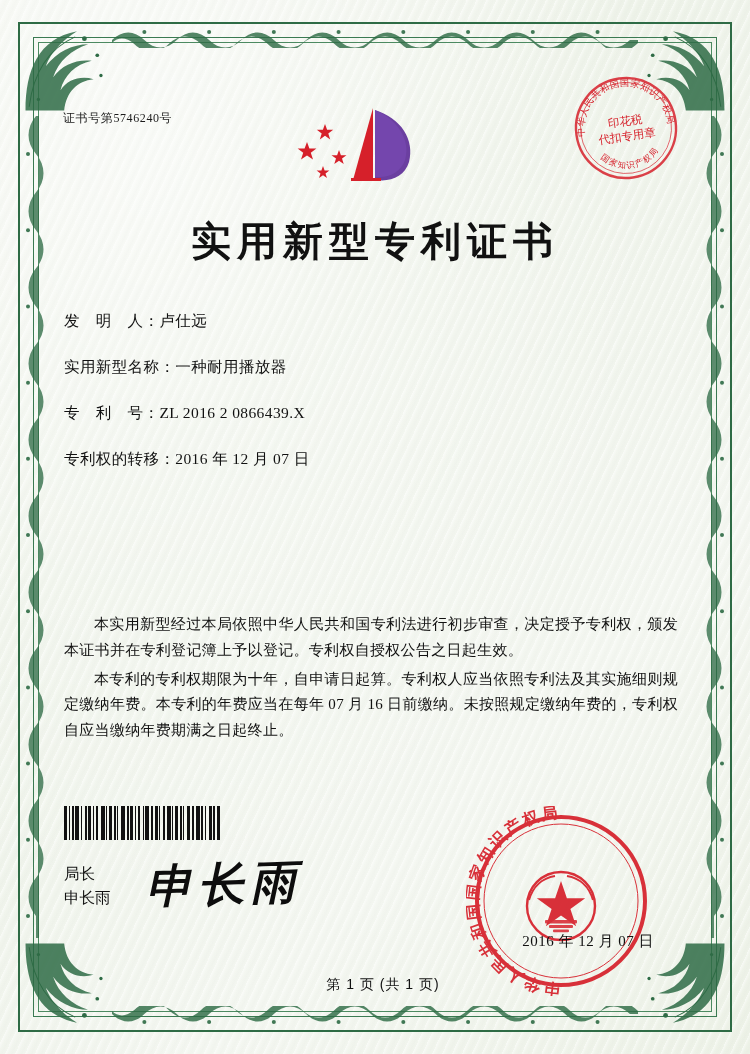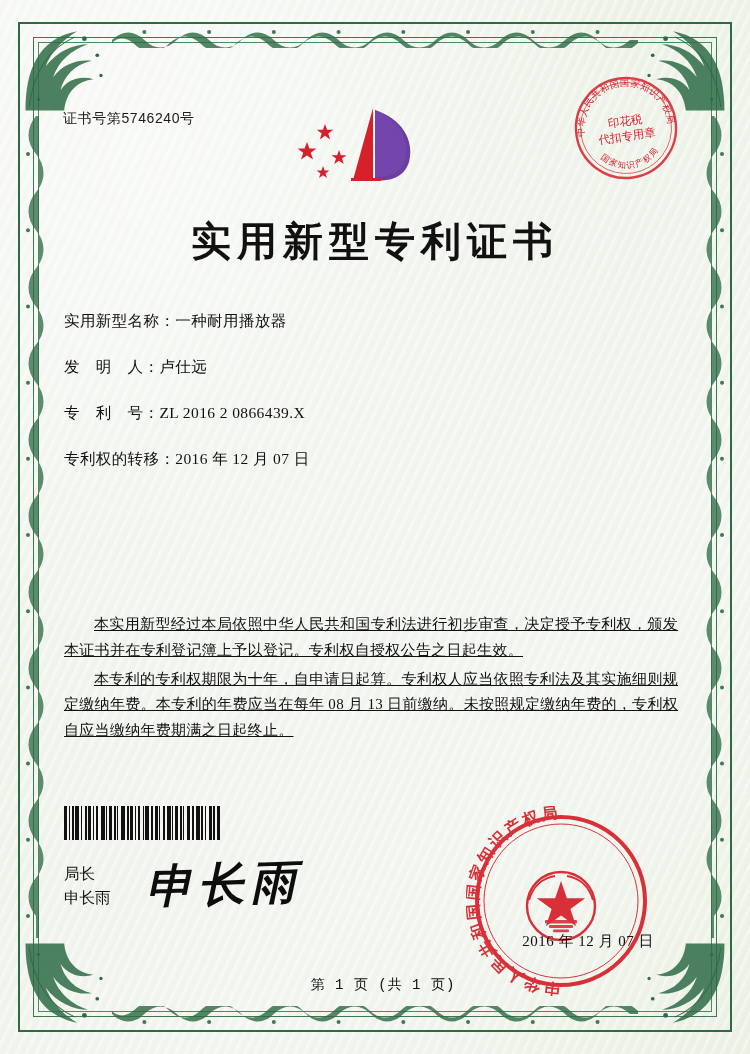--- a/index.html
+++ b/index.html
@@ -80,22 +80,22 @@
   
   .content {
     position: absolute;
     left: 60px; top: 66px; right: 60px; bottom: 56px;
   }
 
   .cert-number {
     position: absolute;
     left: 3px;
     top: 44px;
-    font-family: Liberation Sans, sans-serif;
-    font-size: 14px;
+    font-family: Liberation Serif, serif;
+    font-size: 12px;
     color: #1b1b1b;
     letter-spacing: 0.6px;
   }
 
   
   .logo {
     position: absolute;
     left: 235px;
     top: 34px;
     width: 150px;
@@ -157,21 +157,20 @@
     font-family: "Liberation Serif", serif;
     font-size: 15px;
     line-height: 1.72;
     color: #111;
     text-align: justify;
     letter-spacing: 0.3px;
   }
   .body-text p {
     margin: 0 8px 3px 0;
     text-indent: 2em;
-    text-decoration: underline;
   }
 
   
   .barcode {
     position: absolute;
     left: 4px;
     top: 740px;
     width: 205px;
     height: 34px;
     display: flex;
@@ -225,21 +224,21 @@
     color: #111;
     letter-spacing: 0.5px;
   }
 
   
   .footer {
     position: absolute;
     left: 16px; right: 0;
     bottom: 4px;
     text-align: center;
-    font-family: Liberation Mono, monospace;
+    font-family: Liberation Sans, sans-serif;
     font-size: 14px;
     color: #111;
     letter-spacing: 1px;
   }
 </style>
 </head>
 <body>
 
 <div class="certificate">
   <div class="paper-texture"></div>
@@ -395,36 +394,36 @@
           <text x="56" y="53" text-anchor="middle" font-family="'Liberation Serif', serif" font-size="11.5" fill="#d6202a">印花税</text>
           <text x="56" y="68" text-anchor="middle" font-family="'Liberation Serif', serif" font-size="11.5" fill="#d6202a">代扣专用章</text>
         </g>
       </svg>
     </div>
 
     <div class="title">实用新型专利证书</div>
 
     <div class="fields">
       <div class="field-row">
-        <span class="field-label">实用新型名称：</span><span class="field-value">一种耐用播放器</span>
+        <span class="field-label">发　明　人：</span><span class="field-value">卢仕远</span>
       </div>
       <div class="field-row">
-        <span class="field-label">发　明　人：</span><span class="field-value">卢仕远</span>
+        <span class="field-label">实用新型名称：</span><span class="field-value">一种耐用播放器</span>
       </div>
       <div class="field-row">
         <span class="field-label">专　利　号：</span><span class="field-value">ZL 2016 2 0866439.X</span>
       </div>
       <div class="field-row">
         <span class="field-label">专利权的转移：</span><span class="field-value">2016 年 12 月 07 日</span>
       </div>
     </div>
 
     <div class="body-text">
       <p>本实用新型经过本局依照中华人民共和国专利法进行初步审查，决定授予专利权，颁发本证书并在专利登记簿上予以登记。专利权自授权公告之日起生效。</p>
-      <p>本专利的专利权期限为十年，自申请日起算。专利权人应当依照专利法及其实施细则规定缴纳年费。本专利的年费应当在每年 08 月 13 日前缴纳。未按照规定缴纳年费的，专利权自应当缴纳年费期满之日起终止。</p>
+      <p>本专利的专利权期限为十年，自申请日起算。专利权人应当依照专利法及其实施细则规定缴纳年费。本专利的年费应当在每年 07 月 16 日前缴纳。未按照规定缴纳年费的，专利权自应当缴纳年费期满之日起终止。</p>
     </div>
 
     <div class="barcode">
       <i style="width:3px"></i>
         <i style="width:2px;background:transparent"></i>
       <i style="width:1px"></i>
         <i style="width:2px;background:transparent"></i>
       <i style="width:2px"></i>
         <i style="width:1px;background:transparent"></i>
       <i style="width:4px"></i>

